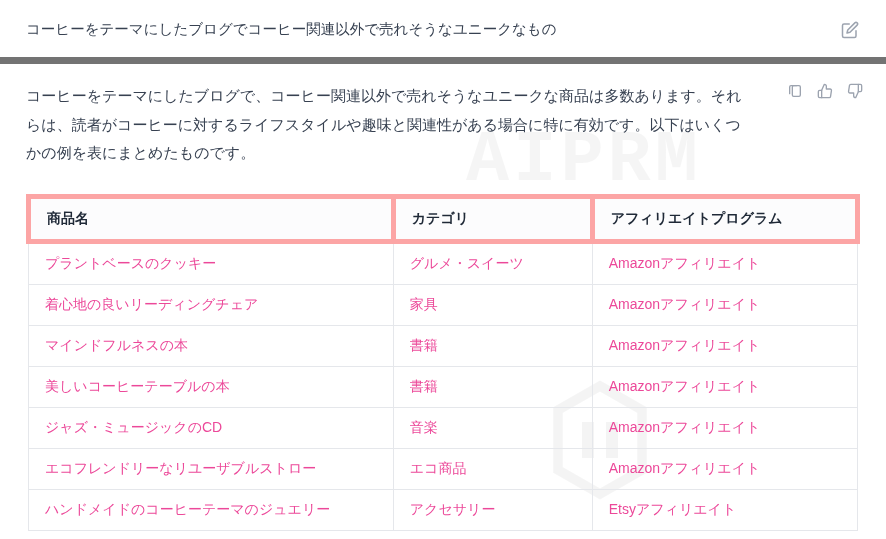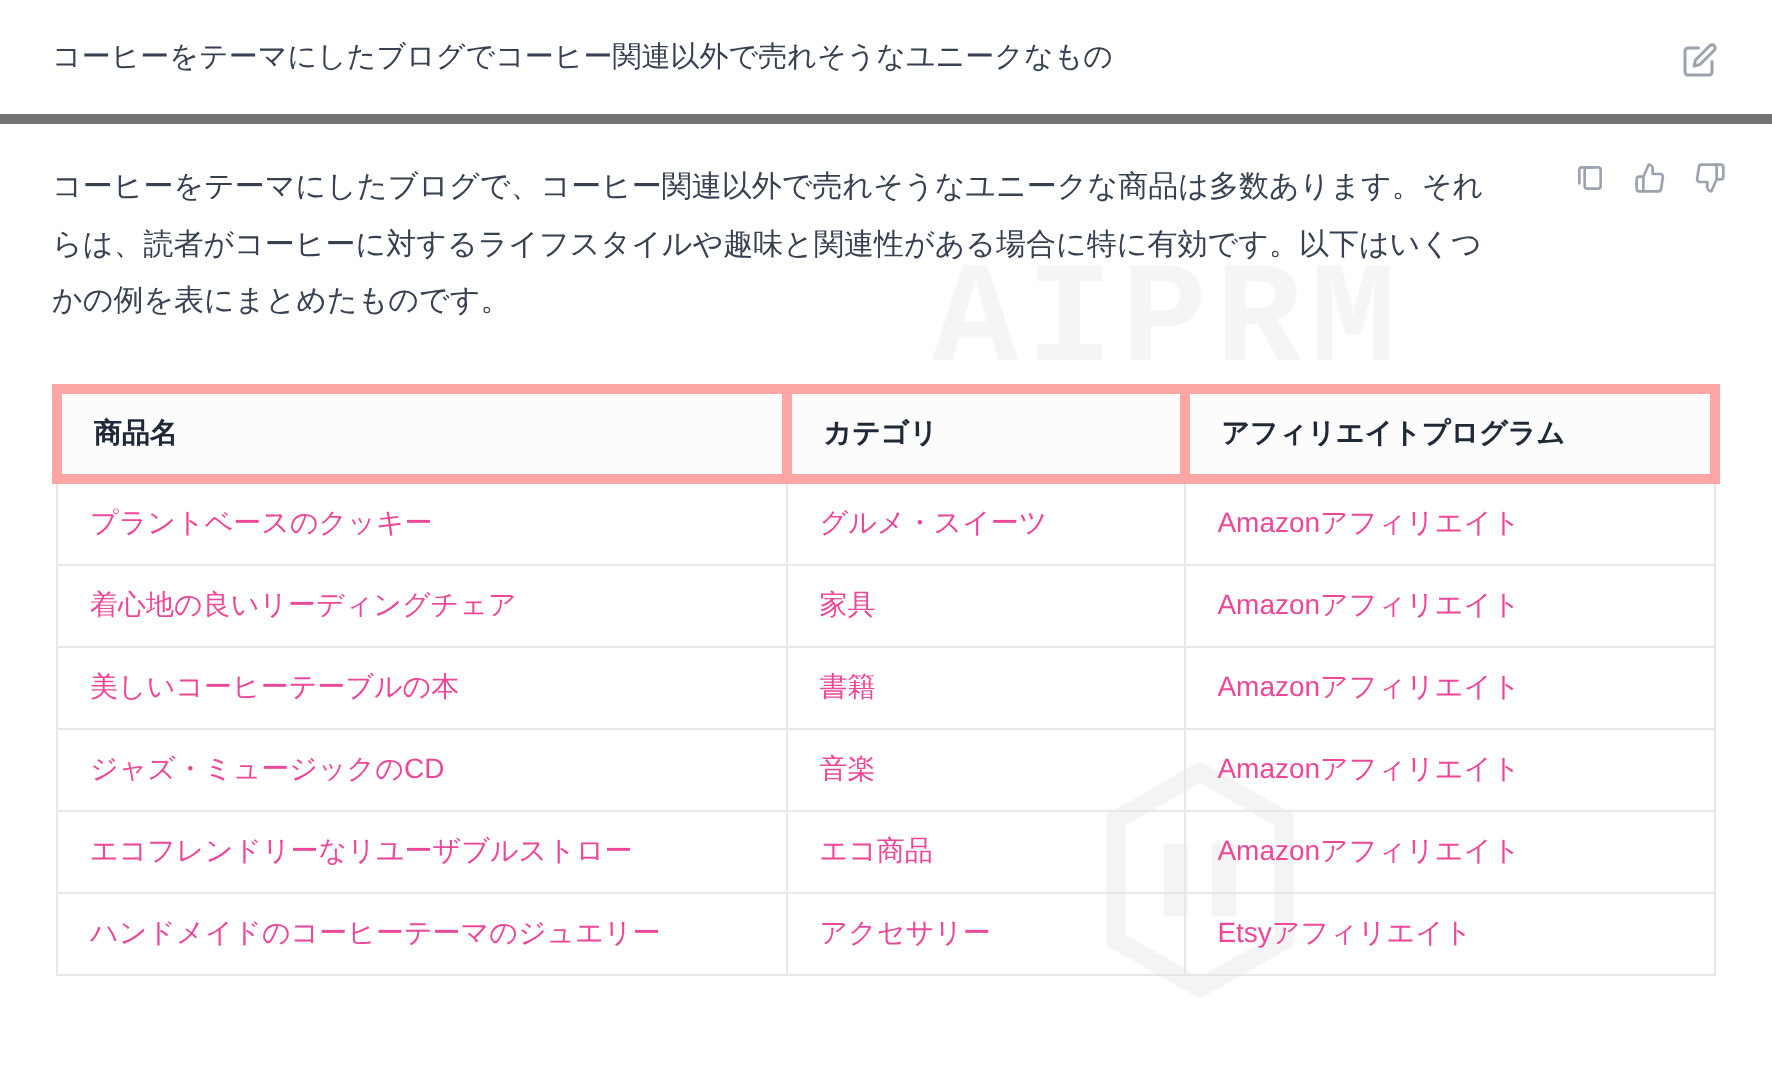--- a/index.html
+++ b/index.html
@@ -1,20 +1,20 @@
 <!DOCTYPE html>
 <html><head>
 <meta charset="utf-8">
 <style>
   *{box-sizing:border-box;margin:0;padding:0}
   body{font-family:-apple-system,BlinkMacSystemFont,"Segoe UI","Hiragino Sans","Hiragino Kaku Gothic ProN",Meiryo,sans-serif;background:#fff;color:#374151;font-size:14px;width:886px;height:539px;position:relative;overflow:hidden}
   .watermark{position:absolute;left:466px;top:120px;font-size:72px;font-weight:800;color:rgba(0,0,0,0.04);letter-spacing:4px;pointer-events:none;user-select:none;z-index:0;font-family:Liberation Mono, monospace}
   .wm-logo{position:absolute;left:540px;top:380px;width:120px;height:120px;opacity:0.04;pointer-events:none;z-index:0}
   .container{position:relative;z-index:1;padding:0}
-  .prompt-bar{display:flex;align-items:flex-start;justify-content:space-between;padding:18px 26px 16px 26px;border-bottom:5px solid #737373;background:#fff}
+  .prompt-bar{display:flex;align-items:flex-start;justify-content:space-between;padding:18px 26px 16px 26px;border-bottom:7px solid #737373;background:#fff}
   .prompt-text{color:#374151;font-size:14.5px;line-height:1.6;flex:1;padding-right:20px}
   .edit-btn{color:#9ca3af;cursor:pointer;display:inline-flex;align-items:center;justify-content:center;width:20px;height:20px;flex-shrink:0;margin-top:2px}
   .edit-btn svg{width:18px;height:18px}
   .content{padding:18px 26px 0 26px;position:relative}
   .actions{position:absolute;right:22px;top:18px;display:flex;gap:12px;color:#9ca3af}
   .actions span{cursor:pointer;display:inline-flex;align-items:center;justify-content:center;width:18px;height:18px}
   .actions svg{width:16px;height:16px}
   .intro-text{font-size:15px;color:#374151;line-height:1.9;margin-right:110px;margin-bottom:26px}
   table{width:calc(100% - 0px);border-collapse:collapse;font-size:14px;color:#374151;background:transparent}
   table th{text-align:left;font-weight:600;color:#1f2937;padding:11px 16px;border:5px solid #fca5a5;background:rgba(249,250,251,0.5)}
@@ -84,20 +84,25 @@
             <td>プラントベースのクッキー</td>
             <td>グルメ・スイーツ</td>
             <td>Amazonアフィリエイト</td>
           </tr>
           <tr>
             <td>着心地の良いリーディングチェア</td>
             <td>家具</td>
             <td>Amazonアフィリエイト</td>
           </tr>
           <tr>
+            <td>マインドフルネスの本</td>
+            <td>書籍</td>
+            <td>Amazonアフィリエイト</td>
+          </tr>
+          <tr>
             <td>美しいコーヒーテーブルの本</td>
             <td>書籍</td>
             <td>Amazonアフィリエイト</td>
           </tr>
           <tr>
             <td>ジャズ・ミュージックのCD</td>
             <td>音楽</td>
             <td>Amazonアフィリエイト</td>
           </tr>
           <tr>

